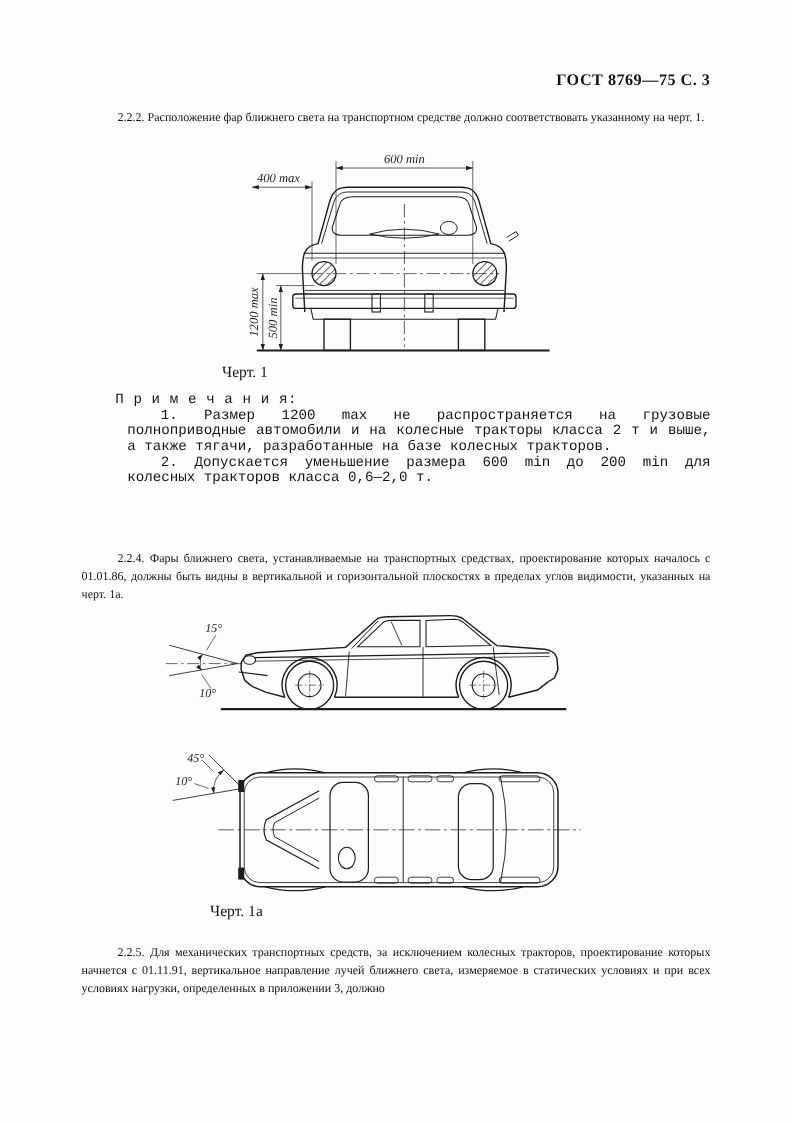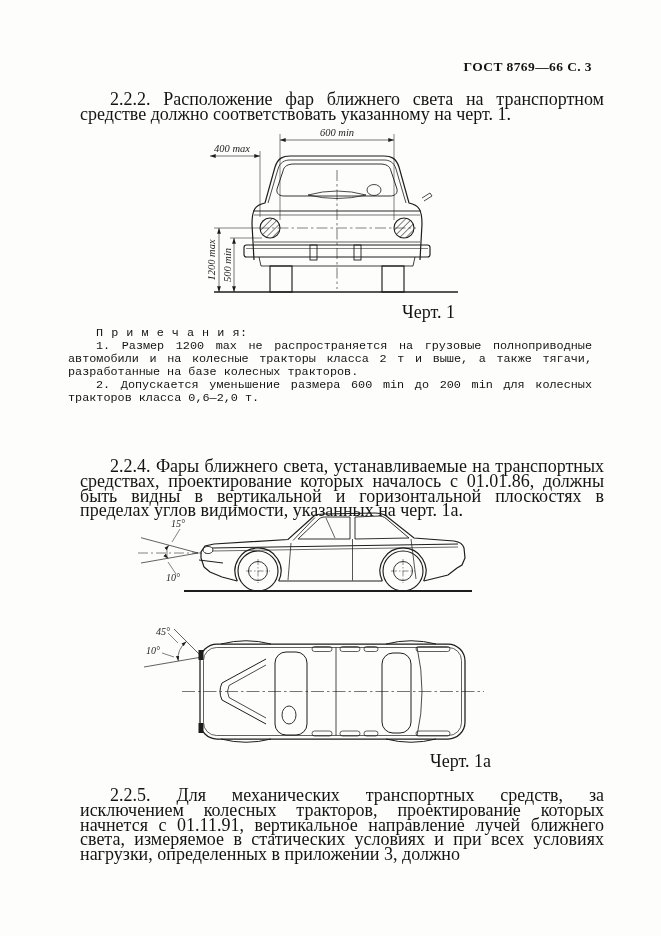--- a/index.html
+++ b/index.html
@@ -10,53 +10,53 @@
     background:#fdfdfc;
     font-family:"Liberation Serif","DejaVu Serif",serif;
     color:#141414;
     overflow:hidden;
   }
   .header {
     position:absolute; top:59px; right:69px;
     font-weight:bold; font-size:13.5px; letter-spacing:0.4px;
   }
   .body {
-    position:absolute; left:80px; width:524px;
-    font-size:18px; line-height:14.8px;
+    position:absolute; left:68px; width:524px;
+    font-size:10px; line-height:14.8px;
     text-align:justify; text-indent:30px;
   }
   .bold { font-weight:bold; }
   .notes {
     position:absolute; left:68px; top:327px; width:524px;
     font-size:11.8px; line-height:12.9px;font-family:Liberation Mono, monospace;
   }
   .notes-title { text-indent:28px; letter-spacing:0.5px; }
-  .note { text-indent:28px; text-align:justify; }
-  .caption { position:absolute; font-size:18px; text-align:right; }
+  .note { text-indent:28px; text-align:justify;margin-left:38px; }
+  .caption { position:absolute; font-size:13px; text-align:left; }
   .cap1  { top:302px; left:185px; width:270px; }
   .cap1a { top:751px; left:175px; width:316px; }
   svg.fig { position:absolute; }
   .fig1    { left:186px; top:126px; }
   .figside { left:118px; top:503px; }
   .figtop  { left:118px; top:626px; }
   svg text.dim {
     font-size:10.5px; font-style:italic; fill:#1d1d1d;
     font-family:"Liberation Serif","DejaVu Serif",serif;
   }
   svg text.ang {
     font-size:10px; font-style:italic; fill:#1d1d1d;
     font-family:"Liberation Serif","DejaVu Serif",serif;
   }
 </style>
 </head>
 <body>
 
 <div class="page">
 
-  <div class="header">ГОСТ 8769—66 С. 3</div>
+  <div class="header">ГОСТ 8769—75 С. 3</div>
 
   <p class="body" style="top:92px">2.2.2. Расположение фар ближнего света на транспортном средстве должно соответствовать указанному на черт. 1.</p>
 
   <svg class="fig fig1" width="300" height="180" viewBox="0 0 300 180">
     <defs>
       <marker id="a1" viewBox="0 0 10 8" markerWidth="10" markerHeight="8" refX="9.5" refY="4" orient="auto-start-reverse">
         <path d="M0,0.8 L9.5,4 L0,7.2 Z" fill="#1d1d1d" stroke="none"></path>
       </marker>
       <pattern id="h1" width="4.5" height="4.5" patternUnits="userSpaceOnUse" patternTransform="rotate(45)">
         <line x1="0" y1="0" x2="0" y2="4.5" stroke="#1d1d1d" stroke-width="1.1"></line>

